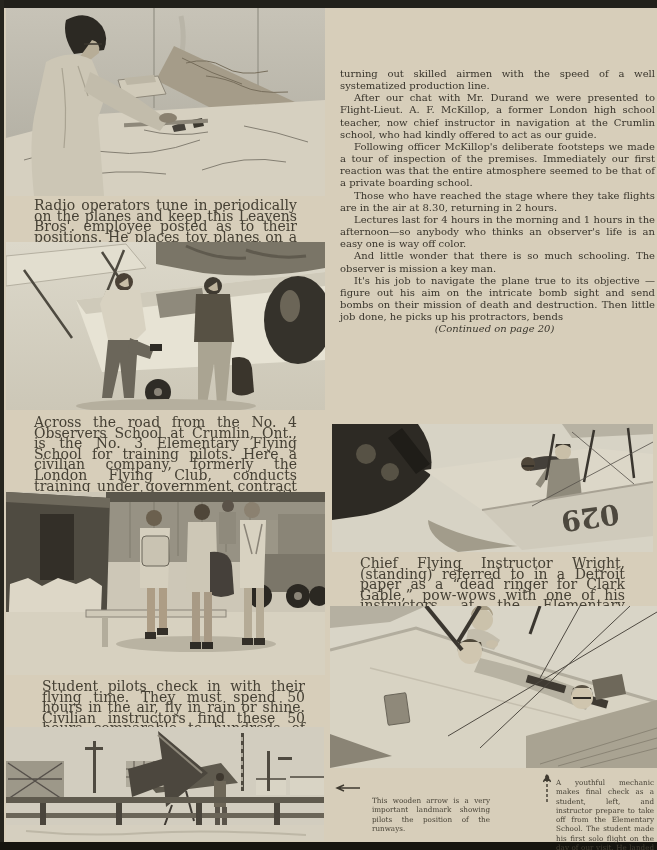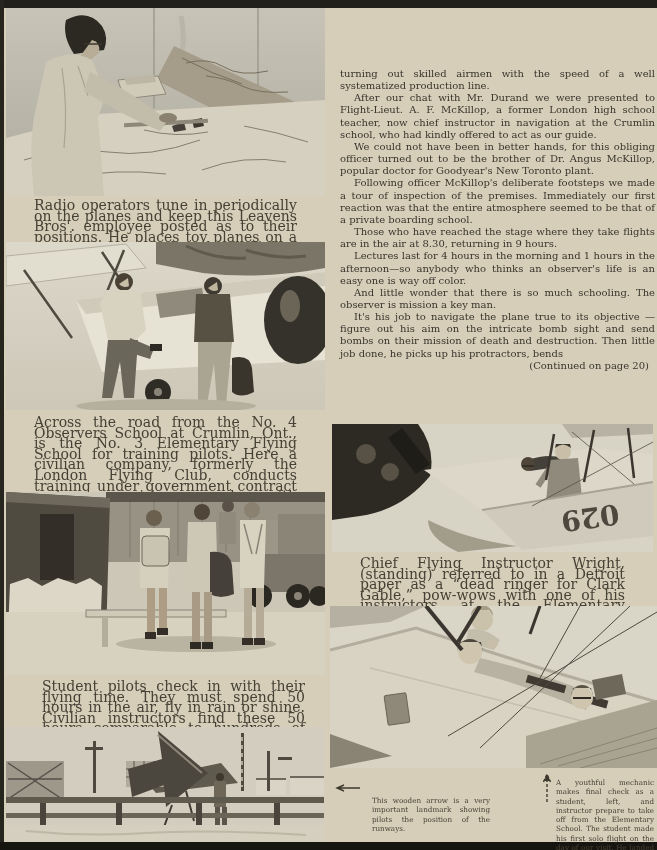--- a/index.html
+++ b/index.html
@@ -18,21 +18,21 @@
     position:absolute;font-size:14px;line-height:10.6px;
     text-align:justify;color:#464135;letter-spacing:0;
   }
   .caption.pad{padding:0 28px;box-sizing:border-box;}
   .article{
     position:absolute;left:340px;top:24px;width:315px;
     font-size:10px;line-height:12.15px;text-align:justify;color:#39352c;margin-top:44px;
   }
   .article p{margin:0;text-indent:14px;}
   .article p.noindent{text-indent:0;}
-  .continued{text-align:right;padding-right:6px;text-indent:0 !important;}
+  .continued{font-style:italic;text-align:center;padding-right:6px;text-indent:0 !important;}
   .mini-caption{
     position:absolute;font-size:7.2px;line-height:9.3px;
     text-align:justify;color:#464135;
   }
   .arrow-icon{position:absolute;}
 </style>
 </head>
 <body>
 
 <div class="page">
@@ -193,23 +193,22 @@
       <rect x="190" y="76" width="6" height="36" fill="#4a453c"></rect>
       <rect x="268" y="76" width="6" height="36" fill="#4a453c"></rect>
       <rect x="0" y="98" width="318" height="16" fill="#d5cfbf"></rect>
       <path d="M20,104 q60,6 120,2 t160,2" stroke="#bdb7a6" stroke-width="2" fill="none"></path>
     </svg>
   </div>
 
   <div class="article">
     <p class="noindent">turning out skilled airmen with the speed of a well systematized production line.</p>
     <p>After our chat with Mr. Durand we were presented to Flight-Lieut. A. F. McKillop, a former London high school teacher, now chief instructor in navigation at the Crumlin school, who had kindly offered to act as our guide.</p>
-    <p>We could not have been in better hands, for this obliging officer turned out to be the brother of Dr. Angus McKillop, popular doctor for Goodyear's New Toronto plant.</p>
     <p>Following officer McKillop's deliberate footsteps we made a tour of inspection of the premises.  Immediately our first reaction was that the entire atmosphere seemed to be that of a private boarding school.</p>
-    <p>Those who have reached the stage where they take flights are in the air at 8.30, returning in 9 hours.</p>
+    <p>Those who have reached the stage where they take flights are in the air at 8.30, returning in 2 hours.</p>
     <p>Lectures last for 4 hours in the morning and 1 hours in the afternoon—so anybody who thinks an observer's life is an easy one is way off color.</p>
     <p>And little wonder that there is so much schooling. The observer is mission a key man.</p>
     <p>It's his job to navigate the plane true to its objective —figure out his aim on the intricate bomb sight and send bombs on their mission of death and destruction. Then little job done, he picks up his protractors, bends</p>
     <p class="continued">(Continued on page 20)</p>
   </div>
 
   <div class="photo" style="left:332px;top:424px;width:321px;height:128px;">
     <svg width="321" height="128" viewBox="0 0 321 128">
       <rect width="321" height="128" fill="#d7d3c5"></rect>
       <rect x="285" y="38" width="36" height="10" fill="#a9a496"></rect>

